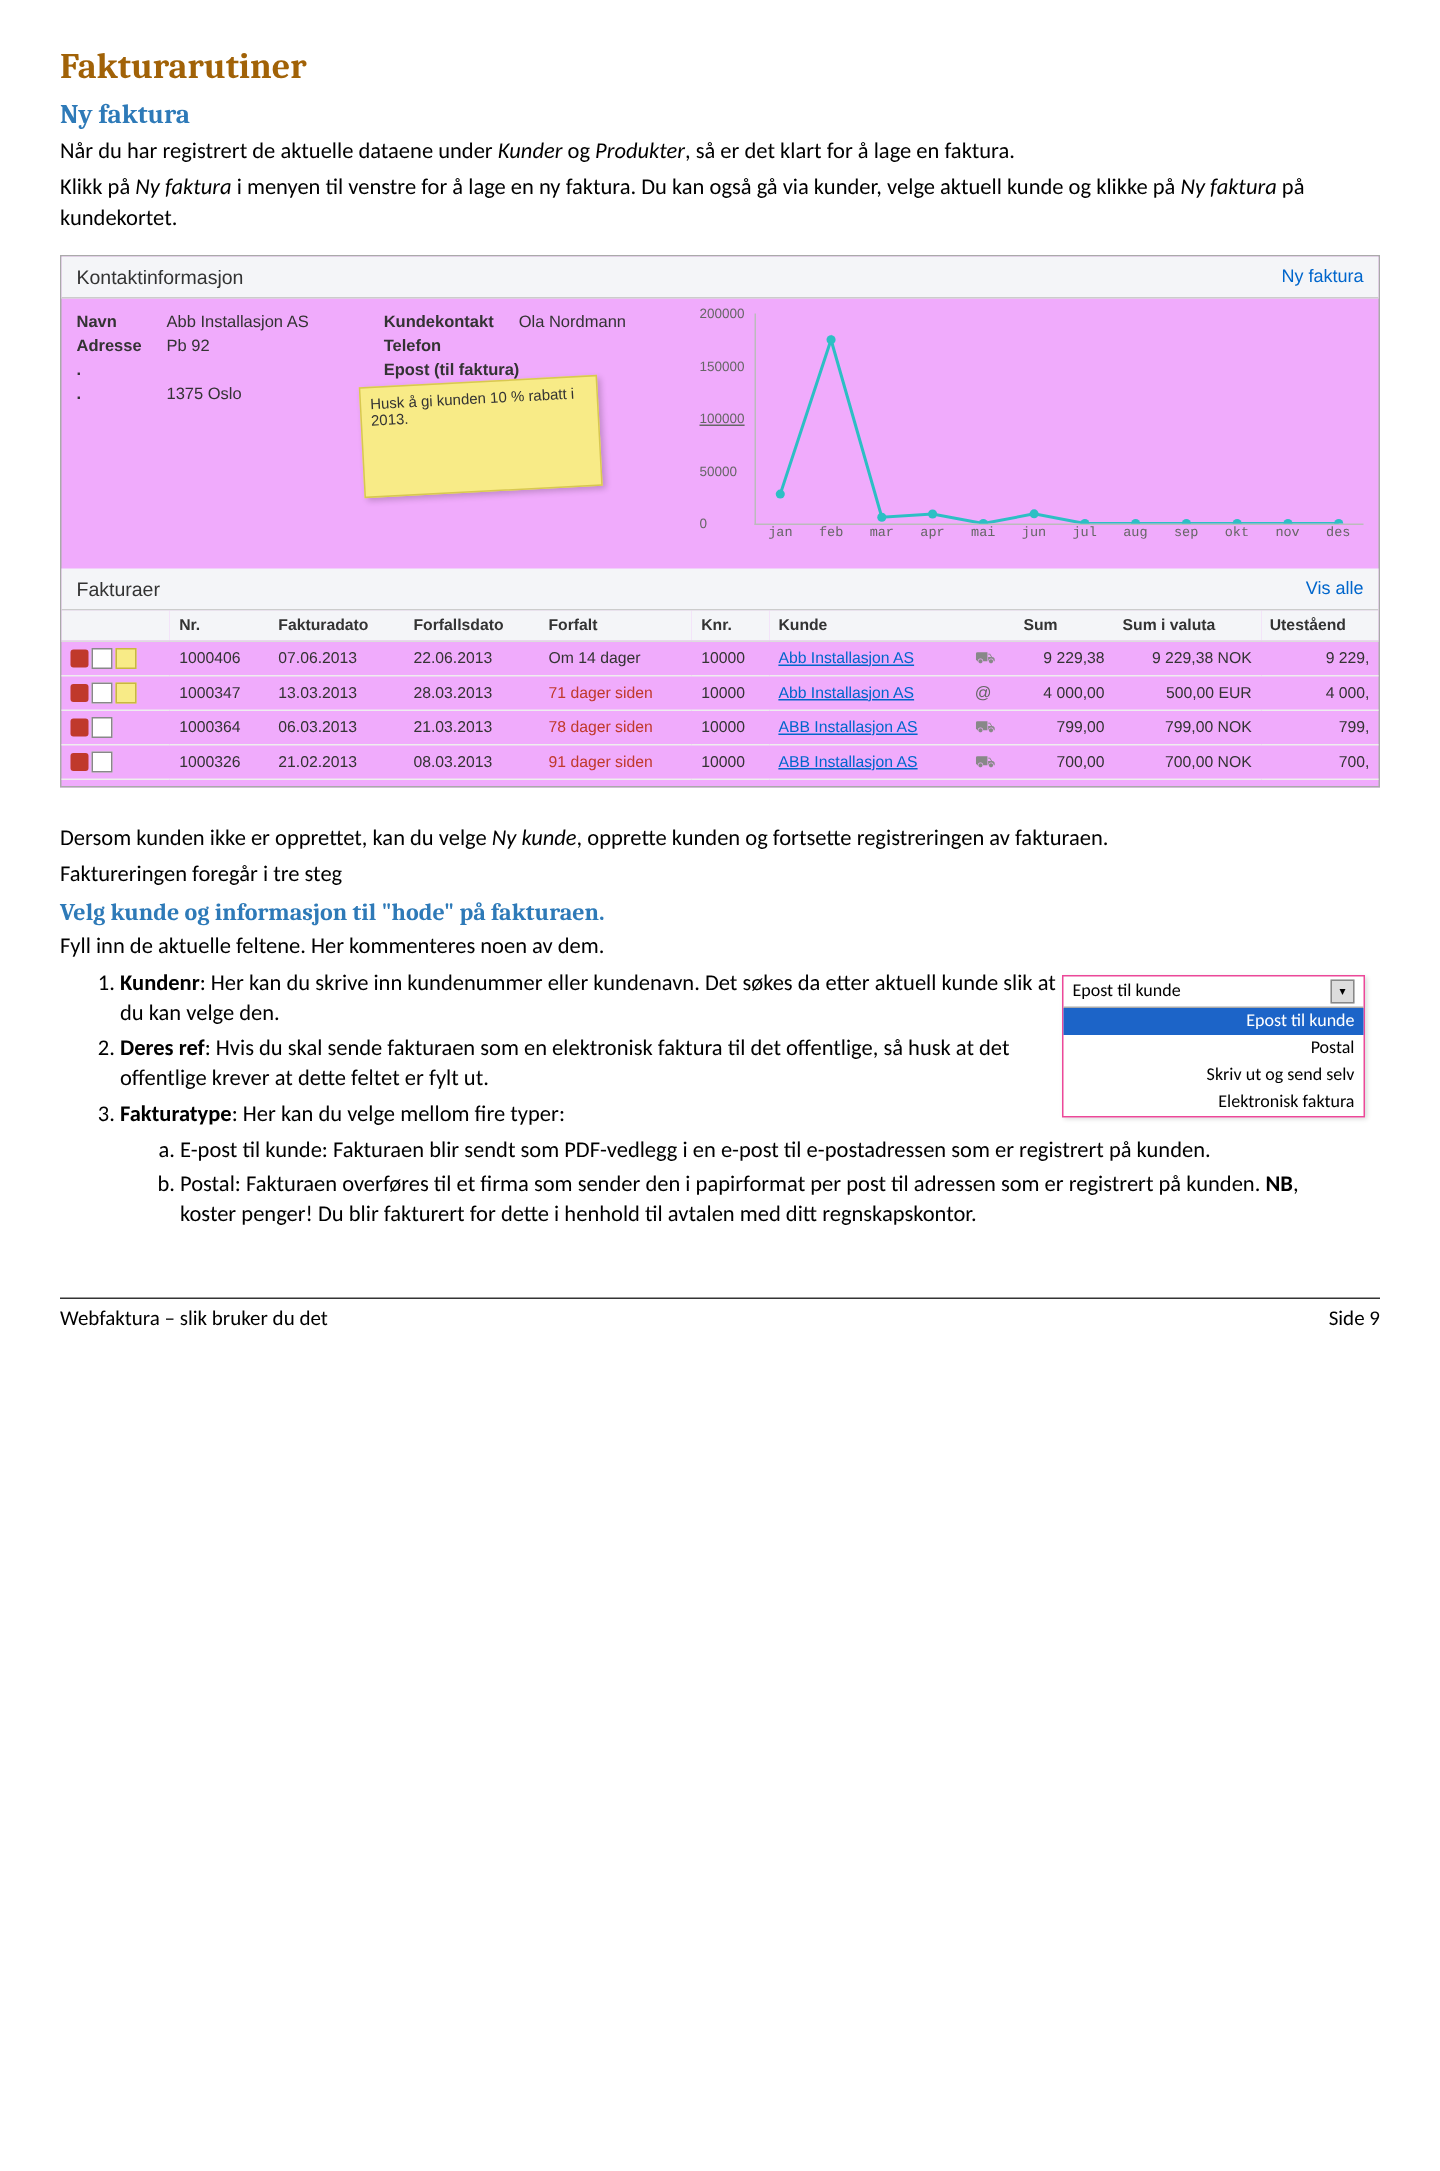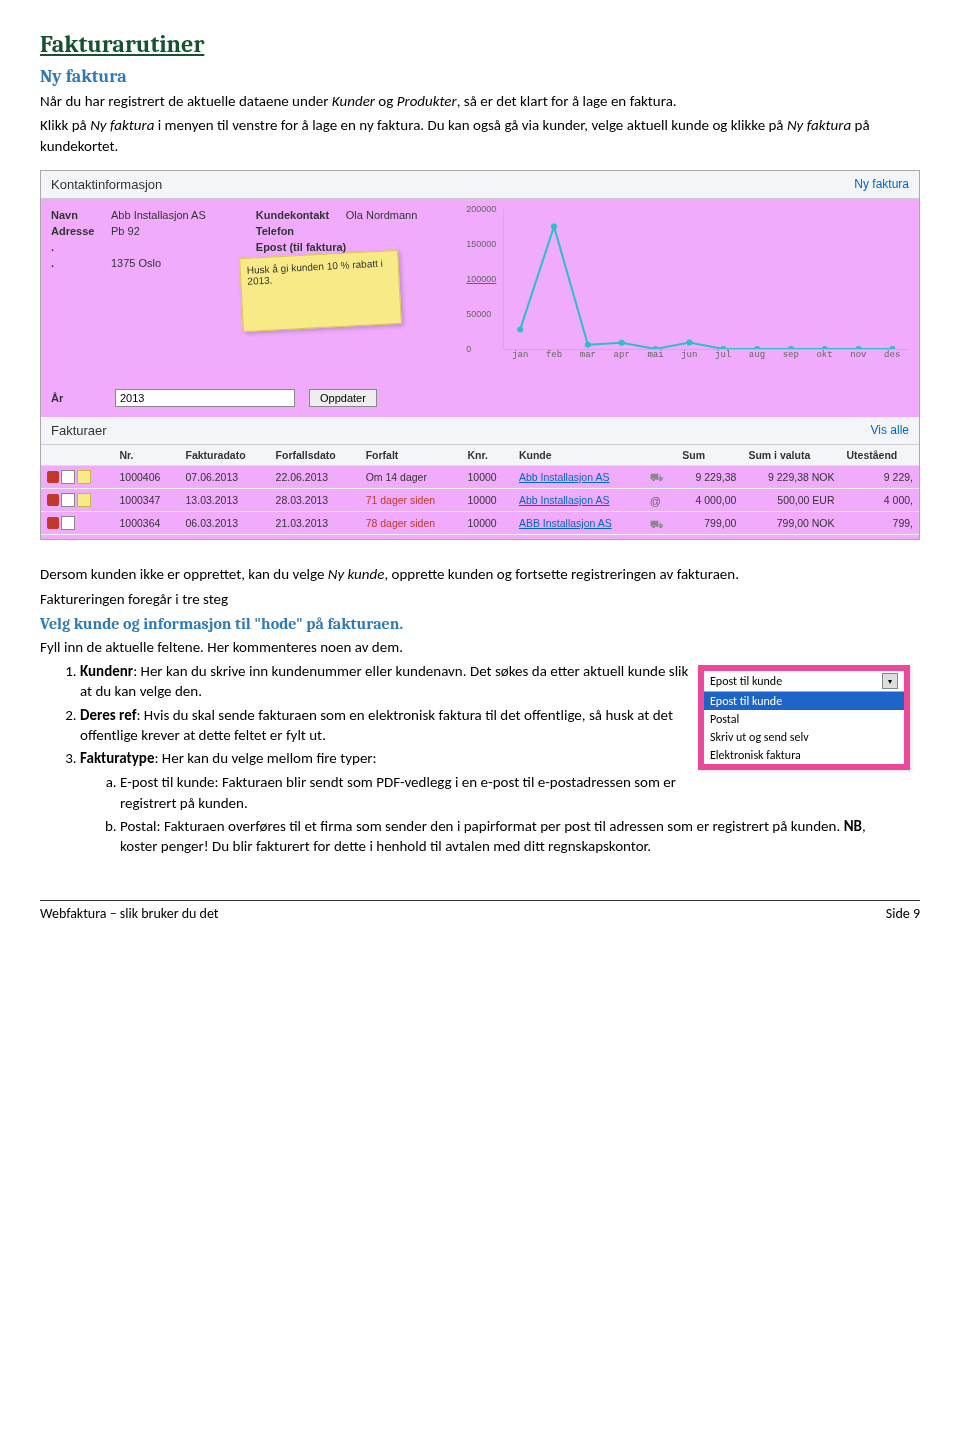--- a/index.html
+++ b/index.html
@@ -1,16 +1,16 @@
 <!DOCTYPE html>
 <html><head>
 <meta charset="utf-8">
 <style>
   body { margin:0; padding:30px 40px; font-family:Calibri,Arial,sans-serif; font-size:15px; color:#000; background:#fff; width:880px; }
-  h1 { font-family:Cambria,Georgia,serif; color:#14532d; font-size:24px; margin:0 0 8px 0; font-weight:bold;text-decoration:underline; }
+  h1 { font-family:Cambria,Georgia,serif; color:#a16207; font-size:24px; margin:0 0 8px 0; font-weight:bold; }
   h2 { font-family:Cambria,Georgia,serif; color:#2e7ab8; font-size:18px; margin:6px 0 4px 0; font-weight:bold; }
   h3 { font-family:Cambria,Georgia,serif; color:#2e7ab8; font-size:16px; margin:6px 0 4px 0; font-weight:bold; }
   p { margin:4px 0; line-height:1.35; }
   .italic { font-style:italic; }
   .screenshot { border:1px solid #aaa; background:#f0abfc; margin:14px 0 24px 0; font-size:11px; font-family:Arial,sans-serif; color:#333; }
   .panel-head { background:#f4f5f8; padding:6px 10px; font-size:13px; border-bottom:1px solid #ccc; display:flex; justify-content:space-between; }
   .panel-head a { color:#0066cc; text-decoration:none; font-size:12px; }
   .info-body { display:flex; padding:10px; gap:30px; position:relative; }
   .info-col { font-size:11px; }
   .info-row { display:flex; margin-bottom:4px; }
@@ -34,21 +34,21 @@
   .ipage { background:#fff; border:1px solid #888; }
   .inote { background:#f8eb87; border:1px solid #c8b840; }
   .link { color:#0066cc; text-decoration:underline; }
   .red { color:#c0392b; }
   .cart { display:inline-block; width:14px; height:12px; vertical-align:middle; }
   .cart::before { content:"⛟"; font-size:11px; color:#888; }
   .at { display:inline-block; width:14px; height:12px; vertical-align:middle; font-size:11px; color:#666; }
   ol { margin:4px 0; padding-left:28px; }
   ol li { margin:3px 12px; line-height:1.35; }
   ol ol { list-style-type:lower-alpha; }
-  .dropdown { float:right; width:200px; border:6px solid #ec4899; background:#fff; font-size:12px; margin:4px 10px 10px 4px; box-shadow:1px 1px 3px rgba(0,0,0,.15); }
+  .dropdown { float:right; width:200px; border:1px solid #ec4899; background:#fff; font-size:12px; margin:4px 10px 10px 4px; box-shadow:1px 1px 3px rgba(0,0,0,.15);text-align:right; }
   .dropdown .dd-sel { padding:2px 6px; border-bottom:1px solid #aaa; display:flex; justify-content:space-between; align-items:center; }
   .dropdown .dd-arrow { width:14px; height:14px; background:#ddd; border:1px solid #888; display:flex; align-items:center; justify-content:center; font-size:8px; }
   .dropdown .dd-opt { padding:2px 6px; }
   .dropdown .dd-hl { background:#1c64c8; color:#fff; }
   .footer { border-top:1px solid #333; margin-top:40px; padding-top:4px; font-size:14px; display:flex; justify-content:space-between; }
   .clear { clear:both; }
 </style>
 </head>
 <body>
 
@@ -129,25 +129,20 @@
           <span>jun</span>
           <span>jul</span>
           <span>aug</span>
           <span>sep</span>
           <span>okt</span>
           <span>nov</span>
           <span>des</span>
         </div>
     </div>
   </div>
-  <div class="year-body">
-    <span style="font-weight:bold; width:50px;">År</span>
-    <input value="2013" style="">
-    <button>Oppdater</button>
-  </div>
   <div class="panel-head">
     <span>Fakturaer</span>
     <a>Vis alle</a>
   </div>
   <div class="tbl-wrap">
     <table class="fakt">
       <thead>
           <tr id="thr">
             <th></th>
             <th>Nr.</th>
@@ -195,20 +190,33 @@
             <td>06.03.2013</td>
             <td>21.03.2013</td>
             <td class="red">78 dager siden</td>
             <td>10000</td>
             <td><span class="link">ABB Installasjon AS</span></td>
             <td><span class="cart"></span></td>
             <td style="text-align: right;">799,00</td>
             <td style="text-align: right;">799,00 NOK</td>
             <td style="text-align: right;">799,</td>
           </tr>
+          <tr>
+            <td><span class="ico ipdf"></span><span class="ico ipage"></span></td>
+            <td>1000326</td>
+            <td>21.02.2013</td>
+            <td>08.03.2013</td>
+            <td class="red">91 dager siden</td>
+            <td>10000</td>
+            <td><span class="link">ABB Installasjon AS</span></td>
+            <td><span class="cart"></span></td>
+            <td style="text-align: right;">700,00</td>
+            <td style="text-align: right;">700,00 NOK</td>
+            <td style="text-align: right;">700,</td>
+          </tr>
         </tbody>
     </table>
   </div>
 </div>
 
 <p>
   <span>Dersom kunden ikke er opprettet, kan du velge </span><span class="italic">Ny kunde</span><span>, opprette kunden og fortsette registreringen av fakturaen.</span>
 </p>
 <p>Faktureringen foregår i tre steg</p>
 <h3>Velg kunde og informasjon til "hode" på fakturaen.</h3>

